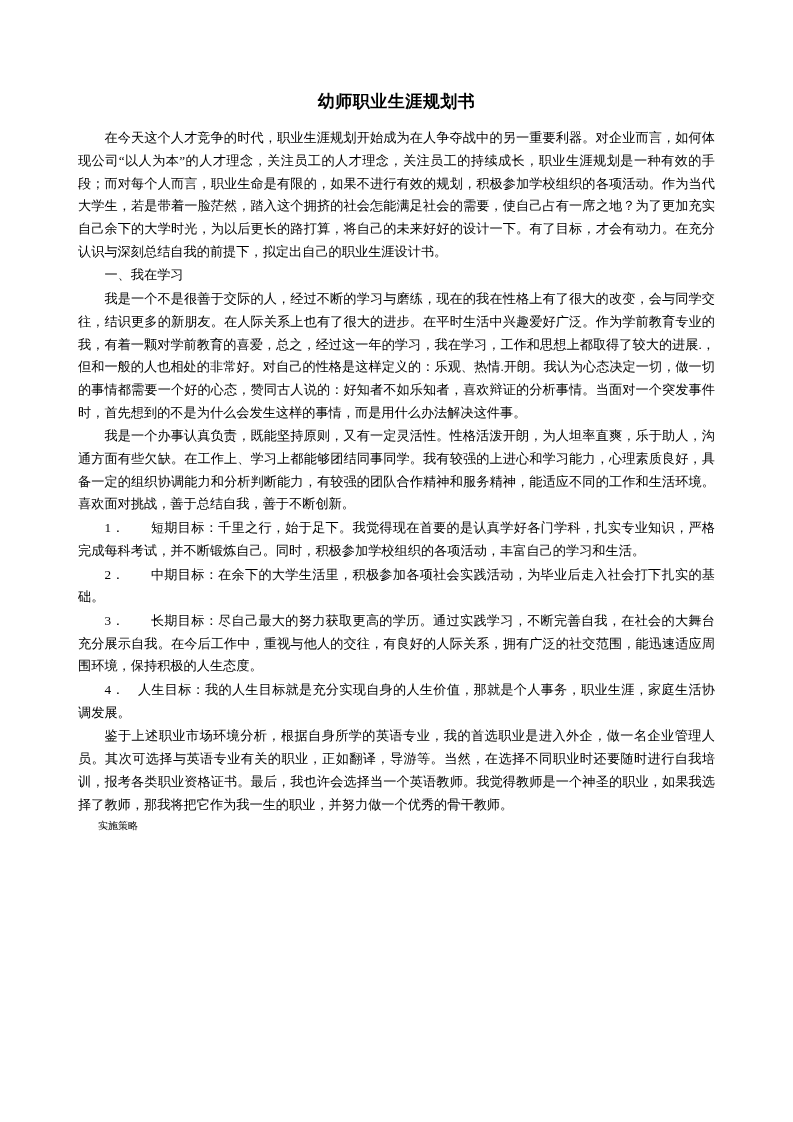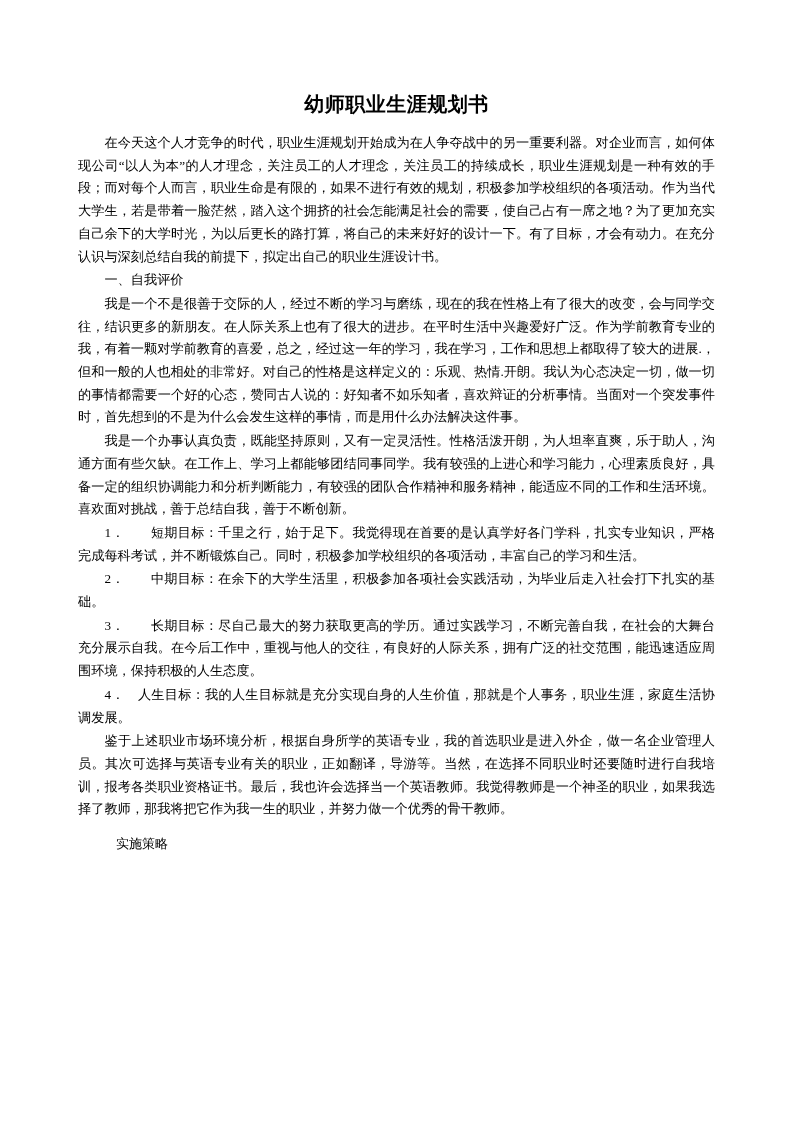--- a/index.html
+++ b/index.html
@@ -17,21 +17,21 @@
     position: relative;
     width: 793px;
     height: 1122px;
     box-sizing: border-box;
     padding: 88px 78px 60px 78px;
     background: #ffffff;
     overflow: hidden;
   }
   .doc-title {
     text-align: center;
-    font-size: 20px;
+    font-size: 17px;
     font-weight: bold;
     letter-spacing: 0.5px;
     margin: 0 0 12px 0;
     line-height: 1.6;
   }
   .para {
     font-size: 13.2px;
     line-height: 1.72;
     text-align: justify;
     text-justify: inter-ideograph;
@@ -60,36 +60,36 @@
   }
   .list-item .gap {
     display: inline-block;
     width: 26px;
   }
   .list-item .gap-sm {
     display: inline-block;
     width: 13px;
   }
   .tail {
-    font-size: 13px;
+    font-size: 10px;
     line-height: 1.72;
-    margin: 12px;
+    margin: 0;
     text-indent: 2em;
   }
 </style>
 </head>
 <body>
 
 <div class="page">
 
   <h1 class="doc-title">幼师职业生涯规划书</h1>
 
   <p class="para">在今天这个人才竞争的时代，职业生涯规划开始成为在人争夺战中的另一重要利器。对企业而言，如何体现公司“以人为本”的人才理念，关注员工的人才理念，关注员工的持续成长，职业生涯规划是一种有效的手段；而对每个人而言，职业生命是有限的，如果不进行有效的规划，积极参加学校组织的各项活动。作为当代大学生，若是带着一脸茫然，踏入这个拥挤的社会怎能满足社会的需要，使自己占有一席之地？为了更加充实自己余下的大学时光，为以后更长的路打算，将自己的未来好好的设计一下。有了目标，才会有动力。在充分认识与深刻总结自我的前提下，拟定出自己的职业生涯设计书。</p>
 
-  <p class="heading">一、自我评价</p>
+  <p class="heading">一、我在学习</p>
   <p class="para">我是一个不是很善于交际的人，经过不断的学习与磨练，现在的我在性格上有了很大的改变，会与同学交往，结识更多的新朋友。在人际关系上也有了很大的进步。在平时生活中兴趣爱好广泛。作为学前教育专业的我，有着一颗对学前教育的喜爱，总之，经过这一年的学习，我在学习，工作和思想上都取得了较大的进展.，但和一般的人也相处的非常好。对自己的性格是这样定义的：乐观、热情.开朗。我认为心态决定一切，做一切的事情都需要一个好的心态，赞同古人说的：好知者不如乐知者，喜欢辩证的分析事情。当面对一个突发事件时，首先想到的不是为什么会发生这样的事情，而是用什么办法解决这件事。</p>
   <p class="para">我是一个办事认真负责，既能坚持原则，又有一定灵活性。性格活泼开朗，为人坦率直爽，乐于助人，沟通方面有些欠缺。在工作上、学习上都能够团结同事同学。我有较强的上进心和学习能力，心理素质良好，具备一定的组织协调能力和分析判断能力，有较强的团队合作精神和服务精神，能适应不同的工作和生活环境。喜欢面对挑战，善于总结自我，善于不断创新。</p>
 
 
   <p class="list-item"><span class="num">1．</span><span class="gap"></span><span>短期目标：千里之行，始于足下。我觉得现在首要的是认真学好各门学科，扎实专业知识，严格完成每科考试，并不断锻炼自己。同时，积极参加学校组织的各项活动，丰富自己的学习和生活。</span></p>
   <p class="list-item"><span class="num">2．</span><span class="gap"></span><span>中期目标：在余下的大学生活里，积极参加各项社会实践活动，为毕业后走入社会打下扎实的基础。</span></p>
   <p class="list-item"><span class="num">3．</span><span class="gap"></span><span>长期目标：尽自己最大的努力获取更高的学历。通过实践学习，不断完善自我，在社会的大舞台充分展示自我。在今后工作中，重视与他人的交往，有良好的人际关系，拥有广泛的社交范围，能迅速适应周围环境，保持积极的人生态度。</span></p>
   <p class="list-item"><span class="num">4．</span><span class="gap-sm"></span><span>人生目标：我的人生目标就是充分实现自身的人生价值，那就是个人事务，职业生涯，家庭生活协调发展。</span></p>
 
   <p class="para">鉴于上述职业市场环境分析，根据自身所学的英语专业，我的首选职业是进入外企，做一名企业管理人员。其次可选择与英语专业有关的职业，正如翻译，导游等。当然，在选择不同职业时还要随时进行自我培训，报考各类职业资格证书。最后，我也许会选择当一个英语教师。我觉得教师是一个神圣的职业，如果我选择了教师，那我将把它作为我一生的职业，并努力做一个优秀的骨干教师。</p>

